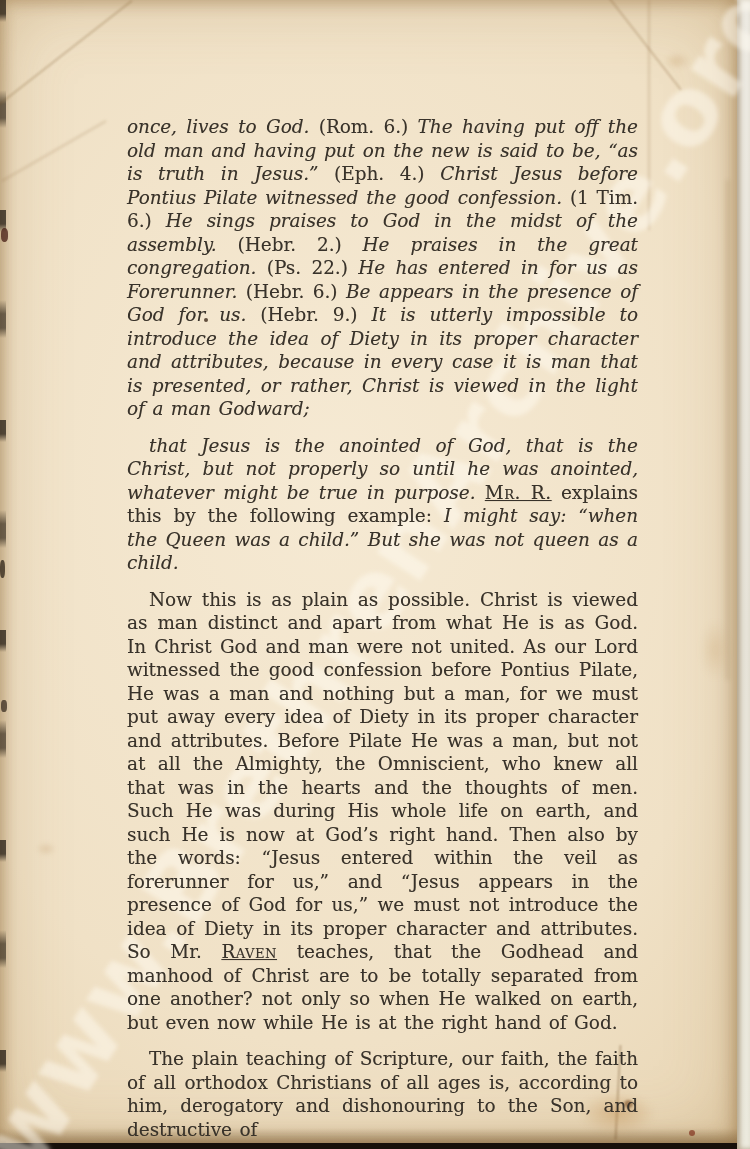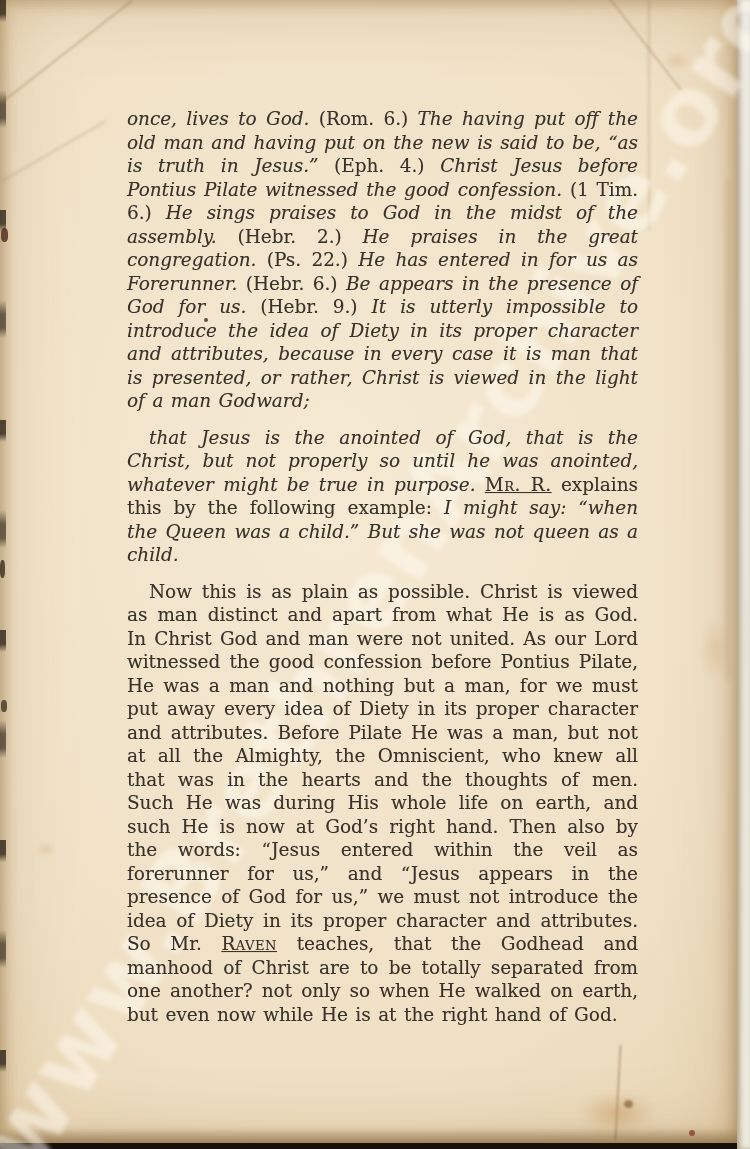--- a/index.html
+++ b/index.html
@@ -155,21 +155,21 @@
     position: absolute;
     left: 127px; top: 103px;
     width: 511px;
     color: #38322a;
     font-size: 18.4px;
     line-height: 23.5px;
     word-spacing: 0.09em;
     text-shadow: 0.2px 0.2px 0 rgba(55,45,35,0.35);
   }
   .para {
-    margin: 4px 0 13px 0;
+    margin: 12px 0 13px 0;
     text-align: justify;
     text-align-last: left;
   }
   .para.indent { text-indent: 22px; }
   .run-italic { font-style: italic; }
   .run-roman { font-style: normal; }
   .run-smallcaps { font-style: normal; font-variant: small-caps; letter-spacing: 0.03em; text-decoration: underline; }
 </style>
 </head>
 <body>
@@ -198,13 +198,14 @@
 <div class="stain spot-edge1"></div>
 <div class="stain spot-edge2"></div>
 <div class="stain spot-edge3"></div>
 
 <div class="watermark">www.BrethrenArchive.org</div>
 
 <div class="text-block">
   <p class="para"><span class="run-italic">once, lives to God. </span><span class="run-roman">(Rom. 6.) </span><span class="run-italic">The having put off the old man and having put on the new is said to be, “as is truth in Jesus.” </span><span class="run-roman">(Eph. 4.) </span><span class="run-italic">Christ Jesus before Pontius Pilate witnessed the good confession. </span><span class="run-roman">(1 Tim. 6.) </span><span class="run-italic">He sings praises to God in the midst of the assembly. </span><span class="run-roman">(Hebr. 2.) </span><span class="run-italic">He praises in the great congregation. </span><span class="run-roman">(Ps. 22.) </span><span class="run-italic">He has entered in for us as Forerunner. </span><span class="run-roman">(Hebr. 6.) </span><span class="run-italic">Be appears in the presence of God for us. </span><span class="run-roman">(Hebr. 9.) </span><span class="run-italic">It is utterly impossible to introduce the idea of Diety in its proper character and attributes, because in every case it is man that is presented, or rather, Christ is viewed in the light of a man Godward;</span></p>
   <p class="para indent"><span class="run-italic">that Jesus is the anointed of God, that is the Christ, but not properly so until he was anointed, whatever might be true in purpose. </span><span class="run-smallcaps">Mr. R.</span><span class="run-roman"> explains this by the following example: </span><span class="run-italic">I might say: “when the Queen was a child.” But she was not queen as a child.</span></p>
   <p class="para indent"><span class="run-roman">Now this is as plain as possible. Christ is viewed as man distinct and apart from what He is as God. In Christ God and man were not united. As our Lord witnessed the good confession before Pontius Pilate, He was a man and nothing but a man, for we must put away every idea of Diety in its proper character and attributes. Before Pilate He was a man, but not at all the Almighty, the Omniscient, who knew all that was in the hearts and the thoughts of men. Such He was during His whole life on earth, and such He is now at God’s right hand. Then also by the words: “Jesus entered within the veil as forerunner for us,” and “Jesus appears in the presence of God for us,” we must not introduce the idea of Diety in its proper character and attributes. So Mr. </span><span class="run-smallcaps">Raven</span><span class="run-roman"> teaches, that the Godhead and manhood of Christ are to be totally separated from one another? not only so when He walked on earth, but even now while He is at the right hand of God.</span></p>
+  <p class="para indent"><span class="run-roman">The plain teaching of Scripture, our faith, the faith of all orthodox Christians of all ages is, according to him, derogatory and dishonouring to the Son, and destructive of</span></p>
 </div>
 
 </body></html>

